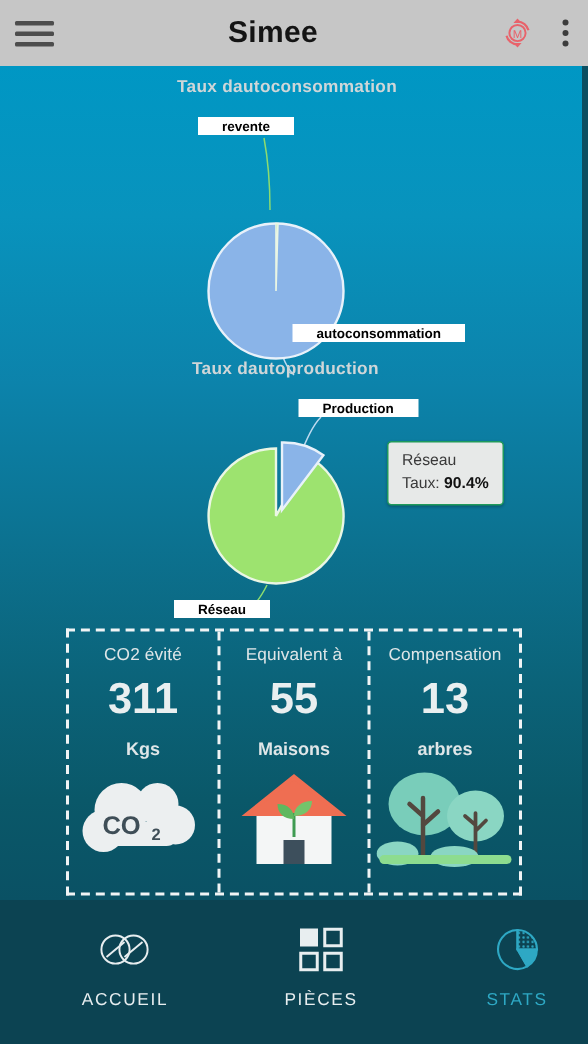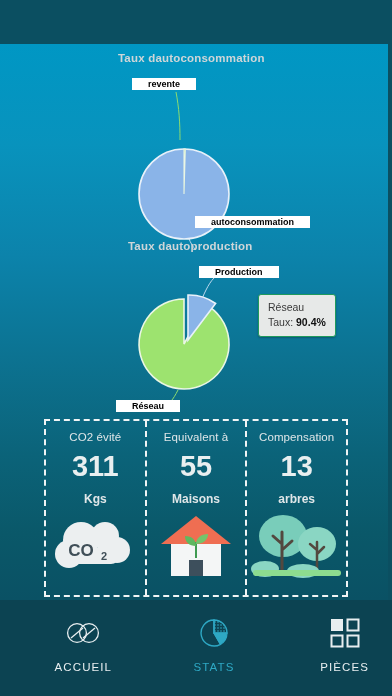--- a/index.html
+++ b/index.html
@@ -162,20 +162,43 @@
     font-size: 11.5px; letter-spacing: 1.1px;
     color: #e8eef0;
   }
   .nav-item.active .nav-label { color: #2ea8c4; }
 </style>
 </head>
 <body>
 
 <div id="app">
 
+  <div id="header">
+    <div id="hamburger">
+      <i></i>
+      <i></i>
+      <i></i>
+    </div>
+    <div id="app-title">Simee</div>
+    <div id="refresh-btn">
+      <svg width="22" height="22" viewBox="0 0 22 22">
+        <path d="M11 3.4 A7.6 7.6 0 0 1 18.3 9.2" fill="none" stroke="#e8636b" stroke-width="1.5"></path>
+        <path d="M11 18.6 A7.6 7.6 0 0 1 3.7 12.8" fill="none" stroke="#e8636b" stroke-width="1.5"></path>
+        <polygon points="11,1.3 8.3,4.3 13.7,4.3" fill="#e8636b"></polygon>
+        <polygon points="11,20.7 13.7,17.7 8.3,17.7" fill="#e8636b"></polygon>
+        <circle cx="11" cy="11" r="5.4" fill="none" stroke="#e8636b" stroke-width="1.3"></circle>
+        <text x="11" y="14.2" font-family="Liberation Sans, sans-serif" font-size="7.6" fill="#e8636b" text-anchor="middle">M</text>
+      </svg>
+    </div>
+    <div id="overflow-btn">
+      <i></i>
+      <i></i>
+      <i></i>
+    </div>
+  </div>
 
   <div id="content">
 
     <div class="chart-title" id="title-conso">Taux dautoconsommation</div>
 
     <svg class="chart" width="392" height="556">
 
       <path d="M176,48 C179,64 180,78 180,96" fill="none" stroke="#8ddc6f" stroke-width="1"></path>
 
       <path d="M186,176 C186,190 190,200 196,206" fill="none" stroke="#bcd9ef" stroke-width="1"></path>
@@ -280,42 +303,42 @@
         <svg width="34" height="26" viewBox="0 0 34 26">
           <circle cx="11" cy="13" r="9.4" fill="none" stroke="#e8eef0" stroke-width="1.3"></circle>
           <circle cx="23" cy="13" r="9.4" fill="none" stroke="#e8eef0" stroke-width="1.3"></circle>
           <path d="M5 18 L17 8" stroke="#e8eef0" stroke-width="1.3" fill="none"></path>
           <path d="M17 18 L29 8" stroke="#e8eef0" stroke-width="1.3" fill="none"></path>
         </svg>
       </div>
       <div class="nav-label">ACCUEIL</div>
     </div>
 
+    <div class="nav-item">
+      <div class="nav-icon">
+        <svg width="30" height="30" viewBox="0 0 30 30">
+          <rect x="1" y="1" width="12" height="12" fill="#e8eef0"></rect>
+          <rect x="17.5" y="1.5" width="11" height="11" fill="none" stroke="#e8eef0" stroke-width="2"></rect>
+          <rect x="1.5" y="17.5" width="11" height="11" fill="none" stroke="#e8eef0" stroke-width="2"></rect>
+          <rect x="17.5" y="17.5" width="11" height="11" fill="none" stroke="#e8eef0" stroke-width="2"></rect>
+        </svg>
+      </div>
+      <div class="nav-label">PIÈCES</div>
+    </div>
+
     <div class="nav-item active">
       <div class="nav-icon">
         <svg width="30" height="30" viewBox="0 0 30 30">
           <defs>
             <pattern id="hatch" width="3" height="3" patternUnits="userSpaceOnUse">
               <circle cx="1" cy="1" r="0.8" fill="#2ea8c4"></circle>
             </pattern>
           </defs>
           <path d="M15 15 L15 2 A13 13 0 0 1 28 15 Z" fill="url(#hatch)" stroke="#2ea8c4" stroke-width="1.4"></path>
           <path d="M15 15 L28 15 A13 13 0 0 1 21.5 26.3 Z" fill="#2ea8c4" stroke="#2ea8c4" stroke-width="1.2"></path>
           <path d="M15 15 L21.5 26.3 A13 13 0 1 1 15 2 Z" fill="none" stroke="#2ea8c4" stroke-width="1.4"></path>
         </svg>
       </div>
       <div class="nav-label">STATS</div>
     </div>
 
-    <div class="nav-item">
-      <div class="nav-icon">
-        <svg width="30" height="30" viewBox="0 0 30 30">
-          <rect x="1" y="1" width="12" height="12" fill="#e8eef0"></rect>
-          <rect x="17.5" y="1.5" width="11" height="11" fill="none" stroke="#e8eef0" stroke-width="2"></rect>
-          <rect x="1.5" y="17.5" width="11" height="11" fill="none" stroke="#e8eef0" stroke-width="2"></rect>
-          <rect x="17.5" y="17.5" width="11" height="11" fill="none" stroke="#e8eef0" stroke-width="2"></rect>
-        </svg>
-      </div>
-      <div class="nav-label">PIÈCES</div>
-    </div>
-
   </div>
 </div>
 
 </body></html>

